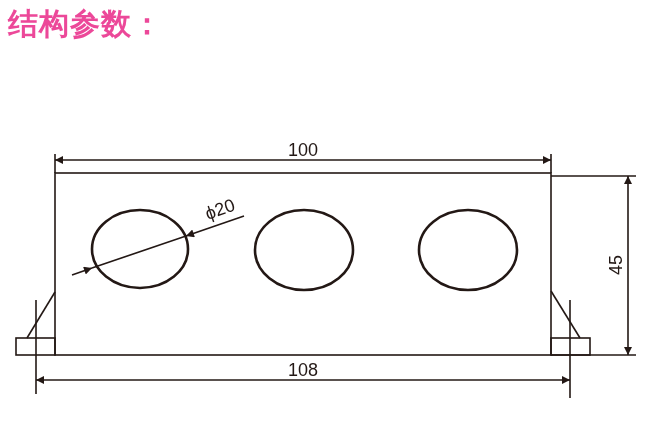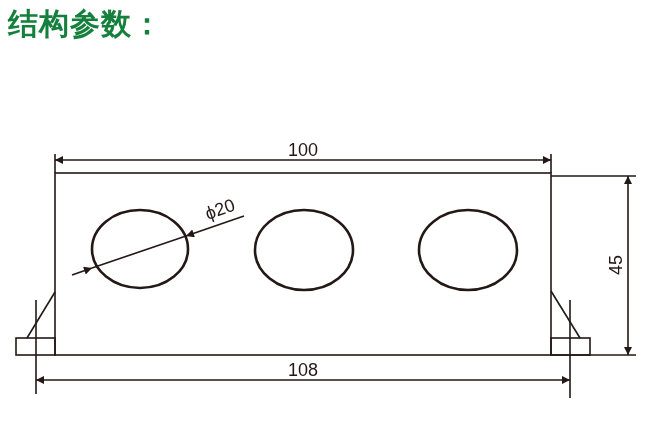--- a/index.html
+++ b/index.html
@@ -1,20 +1,20 @@
 <!DOCTYPE html>
 <html><head>
 <meta charset="utf-8">
 <style>
   html, body { margin: 0; padding: 0; background: #ffffff; }
   body { width: 650px; height: 443px; position: relative; overflow: hidden; }
   .title {
     position: absolute; left: 8px; top: 4px;
     font-family: "DejaVu Sans", sans-serif; font-weight: bold;
-    font-size: 30px; color: #15803d; letter-spacing: 1px;
+    font-size: 30px; color: #ec4899; letter-spacing: 1px;
   }
   svg { position: absolute; left: 0; top: 0; }
   .dimtext { font-family: "Liberation Sans", sans-serif; font-size: 18px; fill: #231815; }
 </style>
 </head>
 <body>
 
 <div class="title">结构参数：</div>
 
 <svg width="650" height="443" viewBox="0 0 650 443">

